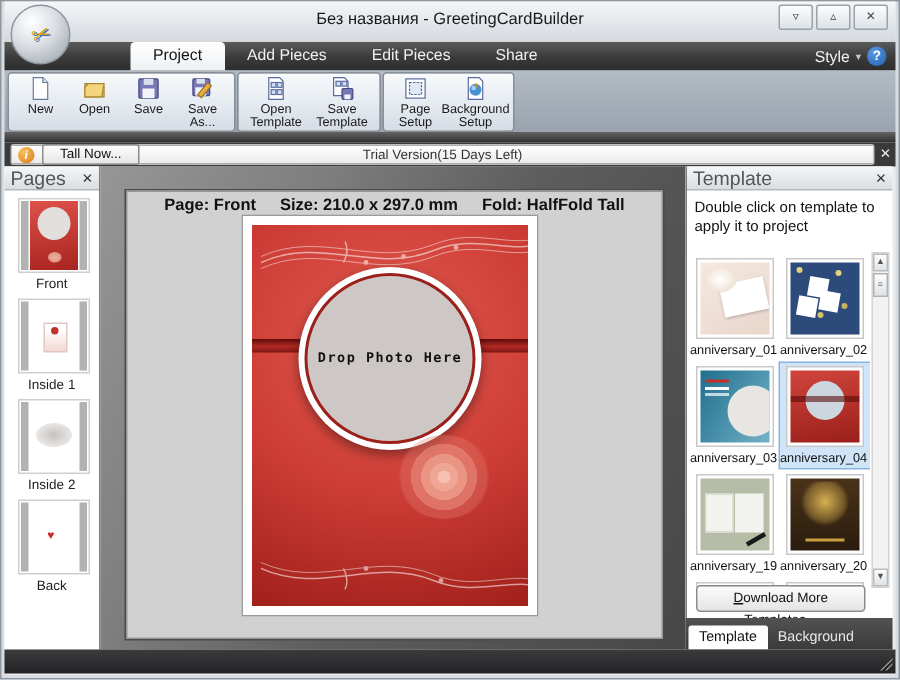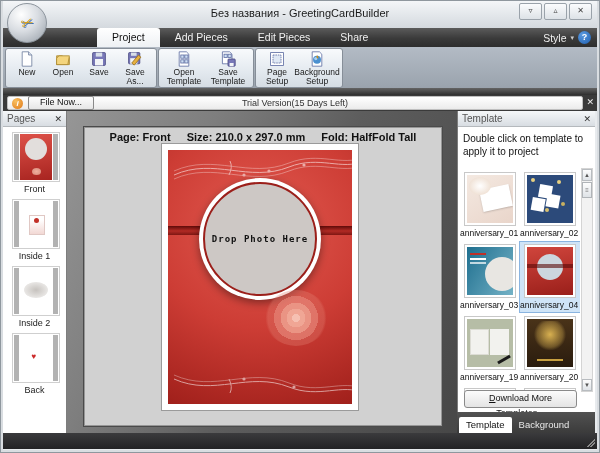--- a/index.html
+++ b/index.html
@@ -14,21 +14,21 @@
   .app-logo .glyph{font-size:15px;color:#d8a018;transform:rotate(-20deg);text-shadow:1px 1px 0 #3a6fc0;}
   .win-title{position:absolute;left:0;right:0;top:6px;text-align:center;font-size:11px;color:#1a1a1a;}
   .win-controls{position:absolute;right:5px;top:2px;display:flex;gap:2px;}
   .win-btn{width:21px;height:15px;border:1px solid #9aa2aa;border-radius:2px;
     background:linear-gradient(#fbfcfd,#dde2e7);font-size:8px;line-height:13px;text-align:center;color:#444;}
   
   .tabbar{position:absolute;left:3px;right:3px;top:28px;height:19px;
     background:linear-gradient(#5b5b5b,#3a3a3a 55%,#2d2d2d);display:flex;align-items:flex-end;}
   .tabs{display:flex;margin-left:84px;height:19px;}
   .rtab{padding:0 15px;font-size:10.5px;line-height:19px;color:#f0f0f0;}
-  .rtab.active{background:linear-gradient(#ffffff,#eef1f4);color:#111;border-radius:3px 3px 0 0;margin-left:10px;}
+  .rtab.active{background:linear-gradient(#ffffff,#eef1f4);color:#111;border-radius:3px 3px 0 0;}
   .style-area{position:absolute;right:6px;top:3px;display:flex;align-items:center;gap:4px;}
   .style-label{color:#f0f0f0;font-size:10.5px;}
   .caret{color:#ccc;font-size:7px;}
   .help-btn{width:13px;height:13px;border-radius:50%;background:radial-gradient(circle at 35% 30%,#5b9ae0,#1e5fb0);
     color:#fff;font-size:9px;font-weight:bold;text-align:center;line-height:13px;}
   
   .ribbon{position:absolute;left:3px;right:3px;top:47px;height:41px;
     background:linear-gradient(#b3bbc5,#9aa3ad);display:flex;gap:1px;padding-left:2px;}
   .rgroup{margin-top:1px;height:38px;border:1px solid #868e98;border-radius:3px;overflow:hidden;
     background:linear-gradient(#f8fafc,#e3e9ef 60%,#d5dce3);display:flex;flex-direction:column;}
@@ -48,21 +48,21 @@
     background:radial-gradient(circle at 35% 30%,#f8c060,#e07818);color:#fff;font-size:8px;font-weight:bold;
     text-align:center;line-height:11px;font-style:italic;}
   .order-btn{height:12px;border:1px solid #8a8a8a;border-radius:2px;background:linear-gradient(#fdfdfd,#e6e6e6);
     font-size:9px;line-height:11px;padding:0 11px;color:#111;}
   .trial-msg{position:absolute;left:0;right:0;text-align:center;font-size:9px;color:#333;pointer-events:none;}
   .trial-close{position:absolute;right:3px;top:2px;color:#eee;font-size:9px;}
   
   .pages-panel{position:absolute;left:3px;top:111px;width:63px;height:322px;background:#fff;border-right:1px solid #7d7d7d;}
   .panel-head{height:15px;background:linear-gradient(#f5f7f9,#d8dde2);border-bottom:1px solid #b5b9bd;
     display:flex;align-items:center;justify-content:space-between;padding:0 4px;}
-  .panel-head .ph-t{font-size:10px;color:#555;}
+  .panel-head .ph-t{font-size:13px;color:#555;}
   .panel-head .ph-x{font-size:9px;color:#333;}
   .pthumb-wrap{width:46px;margin:5px auto 0 auto;text-align:center;}
   .pthumb{position:relative;width:46px;height:48px;background:#fff;border:1px solid #cfcfcf;}
   .pthumb::before,.pthumb::after{content:"";position:absolute;top:1px;bottom:1px;width:5px;background:#b2b2b2;}
   .pthumb::before{left:1px;} .pthumb::after{right:1px;}
   .pt-inner{position:absolute;left:7px;right:7px;top:1px;bottom:1px;}
   .pt-front{background:linear-gradient(170deg,#dd5148,#a82420);}
   .pt-front .c{position:absolute;left:50%;top:4px;margin-left:-11px;width:22px;height:22px;border-radius:50%;background:#e2dedc;}
   .pt-front .r{position:absolute;left:50%;bottom:5px;margin-left:-4px;width:9px;height:7px;border-radius:50%;
     background:radial-gradient(#f0b0a0,#d88878);}
@@ -278,21 +278,21 @@
       </div>
       <div class="rgroup-label">Setup</div>
     </div>
   </div>
 
   <div class="dark-strip"></div>
 
   <div class="trialbar">
     <div class="trial-inner">
       <span class="info-ic">i</span>
-      <span class="order-btn">File Now...</span>
+      <span class="order-btn">Tall Now...</span>
       <span class="trial-msg">Trial Version(15 Days Left)</span>
     </div>
     <span class="trial-close">✕</span>
   </div>
 
   <div class="pages-panel">
     <div class="panel-head">
       <span class="ph-t">Pages</span>
       <span class="ph-x">✕</span>
     </div>

